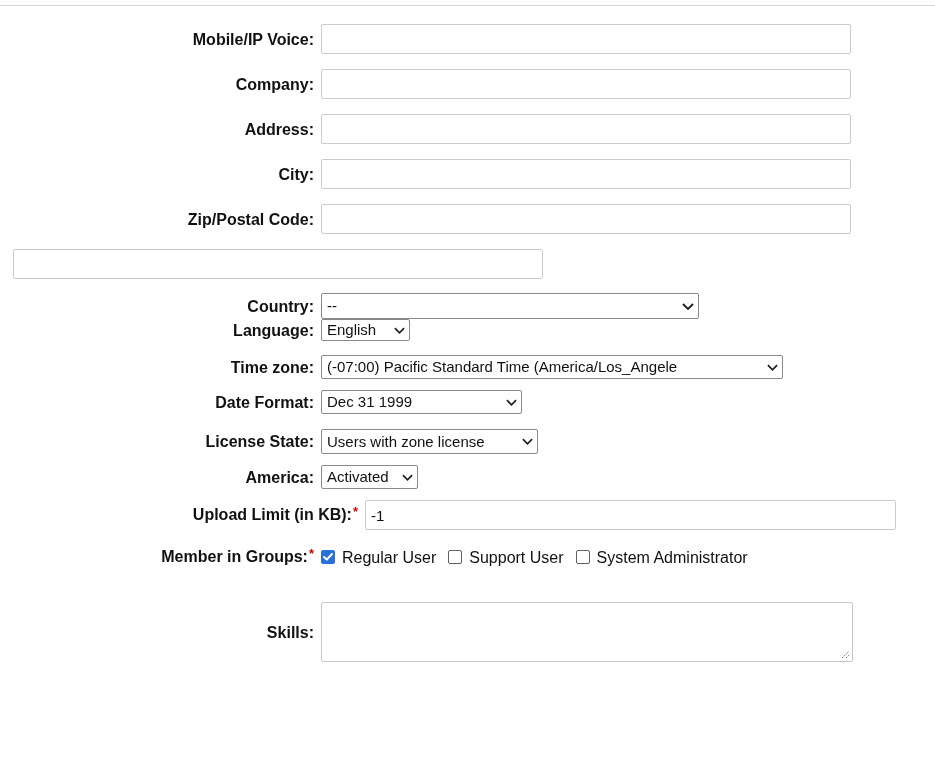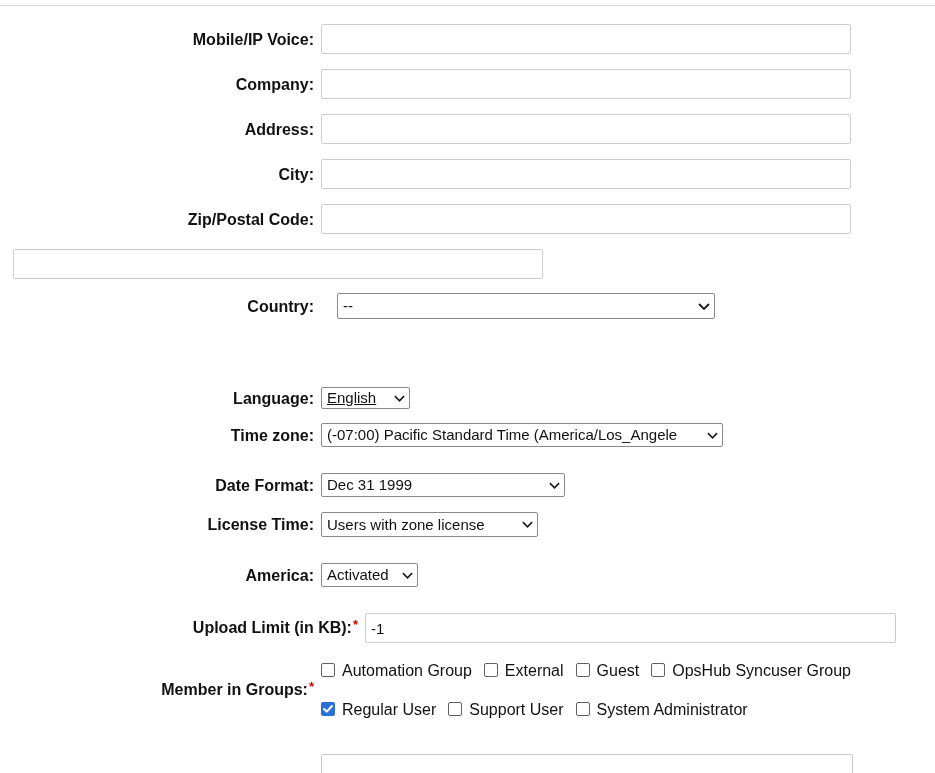--- a/index.html
+++ b/index.html
@@ -8,30 +8,30 @@
   .form{padding:6px;}
   .row{display:flex;align-items:center;}
   .lbl{width:308px;flex:none;text-align:right;font-weight:bold;font-size:16px;color:#111;line-height:19px;}
   .fld{margin-left:7px;display:flex;align-items:center;}
   .req{font-size:13px;position:relative;top:-4px;margin-left:1px;font-weight:bold;}
   
   .txt{box-sizing:border-box;width:530px;height:30px;border:1px solid #ccc;border-radius:2px;
        font-family:"Liberation Sans",sans-serif;font-size:15px;color:#111;padding:1px 5px;outline:none;background:#fff;}
   
   .row-m12{margin-top:12px;} .mb15{margin-bottom:15px;} .mb14{margin-bottom:14px;}
-  .mb68{margin-bottom:68px;gap:16px;} .mb11{margin-bottom:26px;} .mb17{margin-bottom:17px;margin-left:44px;} .mb35{margin-bottom:35px;}
+  .mb68{} .mb11{margin-bottom:11px;} .mb17{margin-bottom:17px;margin-left:44px;} .mb35{margin-bottom:35px;}
   
   .sel{box-sizing:border-box;display:flex;align-items:center;border:1px solid #898989;border-radius:2px;
        background:#fff;padding:0 4px 0 5px;font-size:15px;color:#111;cursor:default;}
   .sel .sel-txt{white-space:nowrap;overflow:hidden;flex:1;line-height:20px;}
   .sel .chev{flex:none;margin-left:6px;display:flex;align-items:center;}
   .sel-country{width:378px;height:26px;}
-  .sel-language{width:89px;height:22px;text-decoration:underline;}
-  .sel-timezone{width:402px;height:24px;}
-  .sel-dateformat{width:244px;height:24px;gap:40px;}
+  .sel-language{width:89px;height:22px;}
+  .sel-timezone{width:462px;height:24px;}
+  .sel-dateformat{width:201px;height:24px;gap:40px;}
   .sel-license{width:217px;height:25px;}
   .sel-status{width:97px;height:24px;}
   
   .groups{display:block;}
   .grow{display:flex;align-items:center;height:20px;}
   .grow + .grow{margin-top:19px;}
   .cbi{display:inline-flex;align-items:center;margin-right:12px;}
   .cb{box-sizing:border-box;width:14px;height:14px;border:1px solid #616161;border-radius:2px;background:#fff;flex:none;}
   .cb.checked{border:none;display:flex;align-items:center;justify-content:center;}
   .cbl{margin-left:7px;font-size:16px;line-height:19px;white-space:nowrap;}
@@ -139,21 +139,21 @@
         <span class="chev">
           <svg width="11" height="7" viewBox="0 0 12 7">
               <path d="M1 1 L6 6 L11 1" stroke="#1c1c1c" stroke-width="1.8" fill="none"></path>
             </svg>
         </span>
       </div>
     </div>
   </div>
 
   <div class="row mb11">
-    <div class="lbl">License Time:</div>
+    <div class="lbl">License State:</div>
     <div class="fld">
       <div class="sel sel-license">
         <span class="sel-txt">Users with zone license</span>
         <span class="chev">
           <svg width="11" height="7" viewBox="0 0 12 7">
               <path d="M1 1 L6 6 L11 1" stroke="#1c1c1c" stroke-width="1.8" fill="none"></path>
             </svg>
         </span>
       </div>
     </div>
@@ -177,38 +177,20 @@
     <div class="lbl"><span>Upload Limit (in KB):</span><span class="req" style="color: rgb(204, 0, 0);">*</span></div>
     <div class="fld">
         <input type="text" class="txt" style="width: 531px;" value="-1">
       </div>
   </div>
 
   <div class="row mb35">
     <div class="lbl"><span>Member in Groups:</span><span class="req" style="color: rgb(204, 0, 0);">*</span></div>
     <div class="fld">
       <div class="groups">
-        <div class="grow">
-          <span class="cbi">
-            <span class="cb"></span>
-            <span class="cbl">Automation Group</span>
-          </span>
-          <span class="cbi">
-            <span class="cb"></span>
-            <span class="cbl">External</span>
-          </span>
-          <span class="cbi">
-            <span class="cb"></span>
-            <span class="cbl">Guest</span>
-          </span>
-          <span class="cbi">
-            <span class="cb"></span>
-            <span class="cbl">OpsHub Syncuser Group</span>
-          </span>
-        </div>
         <div class="grow">
           <span class="cbi">
             <span class="cb checked" style="background-color: rgb(42, 112, 217);">
               <svg width="10" height="8" viewBox="0 0 10 8">
                   <path d="M1 4 L3.8 6.6 L9 1" stroke="#fff" stroke-width="2" fill="none" stroke-linecap="round" stroke-linejoin="round"></path>
                 </svg>
             </span>
             <span class="cbl">Regular User</span>
           </span>
           <span class="cbi">

